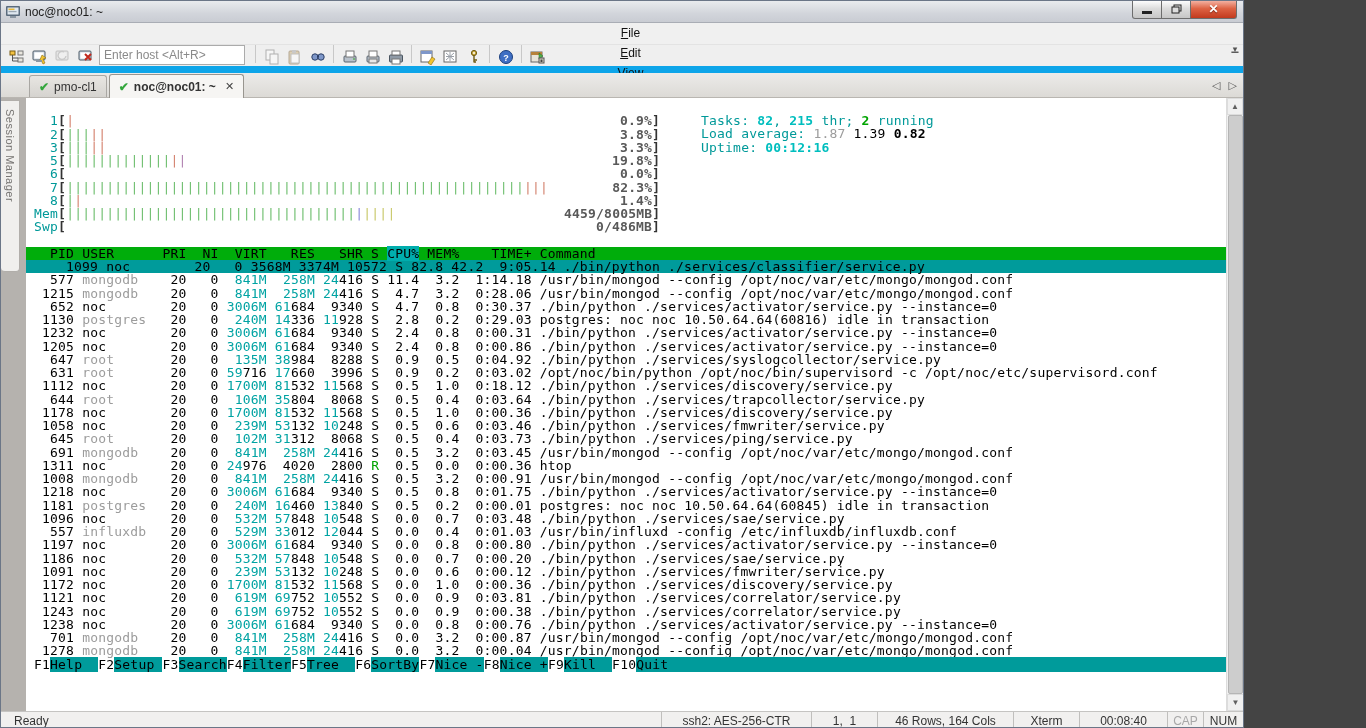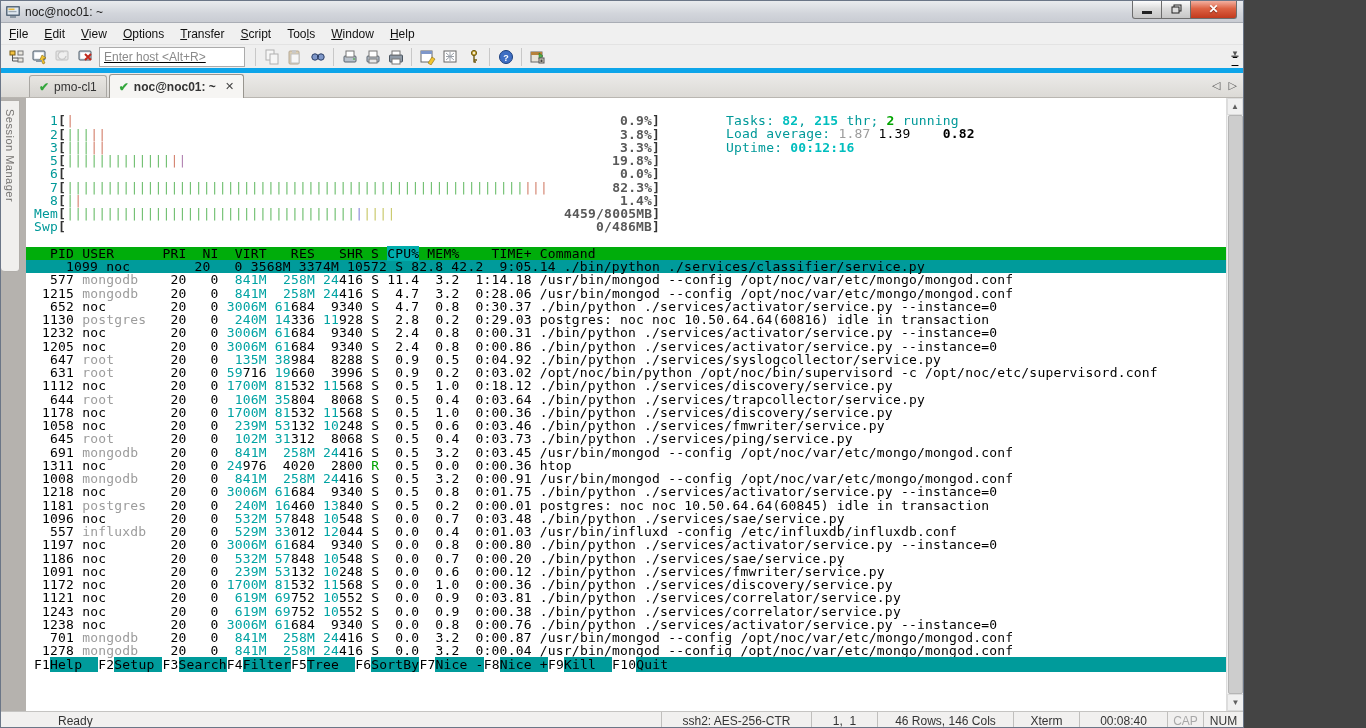--- a/index.html
+++ b/index.html
@@ -16,24 +16,24 @@
   .wbtn{height:18px;border:1px solid #6d6d6d;border-top:none;display:flex;align-items:center;justify-content:center;
     background:linear-gradient(#fdfdfd,#dcdcdc 45%,#c6c6c6);cursor:pointer;}
   .wbtn.min{width:30px;border-radius:0 0 0 3px;}
   .wbtn.res{width:29px;border-left:none;}
   .wbtn.close{width:46px;border-left:none;border-radius:0 0 3px 0;
     background:linear-gradient(#f3b0a0,#dd6243 45%,#c23a1e);}
   .glyph-min{width:10px;height:3px;background:#222;margin-top:6px;}
   .glyph-x{color:#fff;font-size:12px;font-weight:bold;text-shadow:0 1px 1px #7e2410;}
   
   .menubar{height:22px;background:#f0f0f0;display:flex;align-items:center;font-size:12px;color:#111;
-    border-bottom:1px solid #e3e3e3;padding-left:0;}
+    border-bottom:1px solid #e3e3e3;padding-left:17px;flex-direction:column;}
   .menu-item{padding:3px 8px;cursor:default;}
   
-  .toolbar{height:28px;background:#efefef;border-bottom:5px solid #0ea5e9;display:flex;align-items:center;padding-left:4px;text-decoration:underline;}
+  .toolbar{height:28px;background:#efefef;border-bottom:7px solid #0ea5e9;display:flex;padding-left:4px;}
   .tbtn{width:23px;height:23px;display:flex;align-items:center;justify-content:center;border:1px solid transparent;border-radius:2px;}
   .tbtn.disabled{opacity:.45;}
   .tsep{width:1px;height:18px;background:#c8c8c8;margin:0 4px;}
   .hostbox{width:146px;height:20px;border:1px solid #ababab;background:#fff;font-size:12px;padding:0 4px;color:#333;margin:0 6px 0 2px;font-family:"Liberation Sans",sans-serif;}
   .hostbox::placeholder{color:#8a8a8a;}
   .toolbar-overflow{margin-left:auto;margin-right:2px;color:#555;font-size:9px;line-height:8px;text-align:center;width:12px;}
   
   .tabbar{height:25px;background:linear-gradient(#ecebe9,#dcdad6);display:flex;align-items:flex-end;padding-left:28px;position:relative;border-bottom:1px solid #b9b6b1;}
   .tab{height:22px;display:flex;align-items:center;gap:5px;padding:0 9px;font-size:12px;color:#333;
     border:1px solid #a9a7a3;border-bottom:none;border-radius:3px 3px 0 0;background:linear-gradient(#e8e6e2,#d5d3cf);margin-right:2px;cursor:pointer;}
@@ -59,32 +59,32 @@
   .br{color:#333;font-weight:bold;}
   .mval{color:#595959;font-weight:bold;}
   .tg{color:#6fbf6f;}.tr{color:#d4826e;}.tb{color:#8787d9;}.ty{color:#c9c96b;}.tm{color:#b182b1;}
   .cy{color:#00a3a3;}
   .gray{color:#9c9c9c;margin-top:12px;}
   .green{color:#00a400;}
   .teal{color:#009999;}
   .cyanb{color:#00bebe;font-weight:bold;}
   .greenb{color:#00a400;font-weight:bold;}
   .grayt{color:#9c9c9c;}
-  .blackb{color:#000;font-weight:bold;margin-left:24px;}
+  .blackb{color:#000;font-weight:bold;}
   .sortcol{background:#00adad;}
   .fk{background:#009b9b;}
-  .info-block{position:absolute;left:700px;top:16px;}
+  .info-block{position:absolute;left:675px;top:16px;}
   
   .vscroll{position:absolute;right:0;top:0;width:17px;height:613px;background:#f0f0f0;border-left:1px solid #dcdcdc;}
   .varrow{height:17px;display:flex;align-items:center;justify-content:center;font-size:8px;color:#606060;background:#f0f0f0;border:1px solid #dcdcdc;cursor:pointer;}
   .vthumb{position:absolute;left:1px;top:17px;width:15px;height:579px;background:#cdcdcd;border:1px solid #b5b5b5;border-radius:2px;cursor:grab;}
   .varrow.down{position:absolute;bottom:0;width:17px;}
   
   .statusbar{height:18px;background:#f1f0ef;border-top:1px solid #c5c4c2;display:flex;align-items:center;font-size:12px;color:#333;}
-  .sb-ready{flex:1;padding-left:13px;margin-left:44px;}
+  .sb-ready{flex:1;padding-left:13px;}
   .sb-seg{border-left:1px solid #c0bfbd;height:100%;display:flex;align-items:center;justify-content:center;white-space:pre;padding:0 4px;}
   .sb-cap{color:#a8a8a8;}
 </style>
 </head>
 <body>
 
 <div class="window">
 
   <div class="titlebar">
     <svg class="app-icon" viewBox="0 0 16 16">
@@ -277,21 +277,21 @@
         <div class="tl"> </div>
         <div class="tl hdr">  PID USER      PRI  NI  VIRT   RES   SHR S <span class="sortcol">CPU%</span> MEM%    TIME+ Command</div>
         <div class="tl sel"> 1099 noc        20   0 <span class="cy">3568M</span> <span class="cy">3374M</span> <span class="cy">10</span>572 S 82.8 42.2  9:05.14 ./bin/python ./services/classifier/service.py</div>
         <div class="tl">  577 <span class="gray">mongodb  </span>  20   0  <span class="cy">841M</span>  <span class="cy">258M</span> <span class="cy">24</span>416 S 11.4  3.2  1:14.18 /usr/bin/mongod --config /opt/noc/var/etc/mongo/mongod.conf</div>
         <div class="tl"> 1215 <span class="gray">mongodb  </span>  20   0  <span class="cy">841M</span>  <span class="cy">258M</span> <span class="cy">24</span>416 S  4.7  3.2  0:28.06 /usr/bin/mongod --config /opt/noc/var/etc/mongo/mongod.conf</div>
         <div class="tl">  652 noc        20   0 <span class="cy">3006M</span> <span class="cy">61</span>684  9340 S  4.7  0.8  0:30.37 ./bin/python ./services/activator/service.py --instance=0</div>
         <div class="tl"> 1130 <span class="gray">postgres </span>  20   0  <span class="cy">240M</span> <span class="cy">14</span>336 <span class="cy">11</span>928 S  2.8  0.2  0:29.03 postgres: noc noc 10.50.64.64(60816) idle in transaction</div>
         <div class="tl"> 1232 noc        20   0 <span class="cy">3006M</span> <span class="cy">61</span>684  9340 S  2.4  0.8  0:00.31 ./bin/python ./services/activator/service.py --instance=0</div>
         <div class="tl"> 1205 noc        20   0 <span class="cy">3006M</span> <span class="cy">61</span>684  9340 S  2.4  0.8  0:00.86 ./bin/python ./services/activator/service.py --instance=0</div>
         <div class="tl">  647 <span class="gray">root     </span>  20   0  <span class="cy">135M</span> <span class="cy">38</span>984  8288 S  0.9  0.5  0:04.92 ./bin/python ./services/syslogcollector/service.py</div>
-        <div class="tl">  631 <span class="gray">root     </span>  20   0 <span class="cy">59</span>716 <span class="cy">19</span>660  3996 S  0.9  0.2  0:03.02 /opt/noc/bin/python /opt/noc/bin/supervisord -c /opt/noc/etc/supervisord.conf</div>
+        <div class="tl">  631 <span class="gray">root     </span>  20   0 <span class="cy">59</span>716 <span class="cy">17</span>660  3996 S  0.9  0.2  0:03.02 /opt/noc/bin/python /opt/noc/bin/supervisord -c /opt/noc/etc/supervisord.conf</div>
         <div class="tl"> 1112 noc        20   0 <span class="cy">1700M</span> <span class="cy">81</span>532 <span class="cy">11</span>568 S  0.5  1.0  0:18.12 ./bin/python ./services/discovery/service.py</div>
         <div class="tl">  644 <span class="gray">root     </span>  20   0  <span class="cy">106M</span> <span class="cy">35</span>804  8068 S  0.5  0.4  0:03.64 ./bin/python ./services/trapcollector/service.py</div>
         <div class="tl"> 1178 noc        20   0 <span class="cy">1700M</span> <span class="cy">81</span>532 <span class="cy">11</span>568 S  0.5  1.0  0:00.36 ./bin/python ./services/discovery/service.py</div>
         <div class="tl"> 1058 noc        20   0  <span class="cy">239M</span> <span class="cy">53</span>132 <span class="cy">10</span>248 S  0.5  0.6  0:03.46 ./bin/python ./services/fmwriter/service.py</div>
         <div class="tl">  645 <span class="gray">root     </span>  20   0  <span class="cy">102M</span> <span class="cy">31</span>312  8068 S  0.5  0.4  0:03.73 ./bin/python ./services/ping/service.py</div>
         <div class="tl">  691 <span class="gray">mongodb  </span>  20   0  <span class="cy">841M</span>  <span class="cy">258M</span> <span class="cy">24</span>416 S  0.5  3.2  0:03.45 /usr/bin/mongod --config /opt/noc/var/etc/mongo/mongod.conf</div>
         <div class="tl"> 1311 noc        20   0 <span class="cy">24</span>976  4020  2800 <span class="green">R</span>  0.5  0.0  0:00.36 htop</div>
         <div class="tl"> 1008 <span class="gray">mongodb  </span>  20   0  <span class="cy">841M</span>  <span class="cy">258M</span> <span class="cy">24</span>416 S  0.5  3.2  0:00.91 /usr/bin/mongod --config /opt/noc/var/etc/mongo/mongod.conf</div>
         <div class="tl"> 1218 noc        20   0 <span class="cy">3006M</span> <span class="cy">61</span>684  9340 S  0.5  0.8  0:01.75 ./bin/python ./services/activator/service.py --instance=0</div>
         <div class="tl"> 1181 <span class="gray">postgres </span>  20   0  <span class="cy">240M</span> <span class="cy">16</span>460 <span class="cy">13</span>840 S  0.5  0.2  0:00.01 postgres: noc noc 10.50.64.64(60845) idle in transaction</div>
@@ -318,19 +318,19 @@
       <div class="varrow">▲</div>
       <div class="vthumb"></div>
       <div class="varrow down">▼</div>
     </div>
   </div>
 
   <div class="statusbar">
     <div class="sb-ready">Ready</div>
     <div class="sb-seg" style="width:150px">ssh2: AES-256-CTR</div>
     <div class="sb-seg" style="width:66px">1,  1</div>
-    <div class="sb-seg" style="width:136px">46 Rows, 146 Cols</div>
+    <div class="sb-seg" style="width:136px">46 Rows, 164 Cols</div>
     <div class="sb-seg" style="width:66px">Xterm</div>
     <div class="sb-seg" style="width:88px">00:08:40</div>
     <div class="sb-seg sb-cap" style="width:36px">CAP</div>
     <div class="sb-seg" style="width:40px">NUM</div>
   </div>
 </div>
 
 </body></html>

